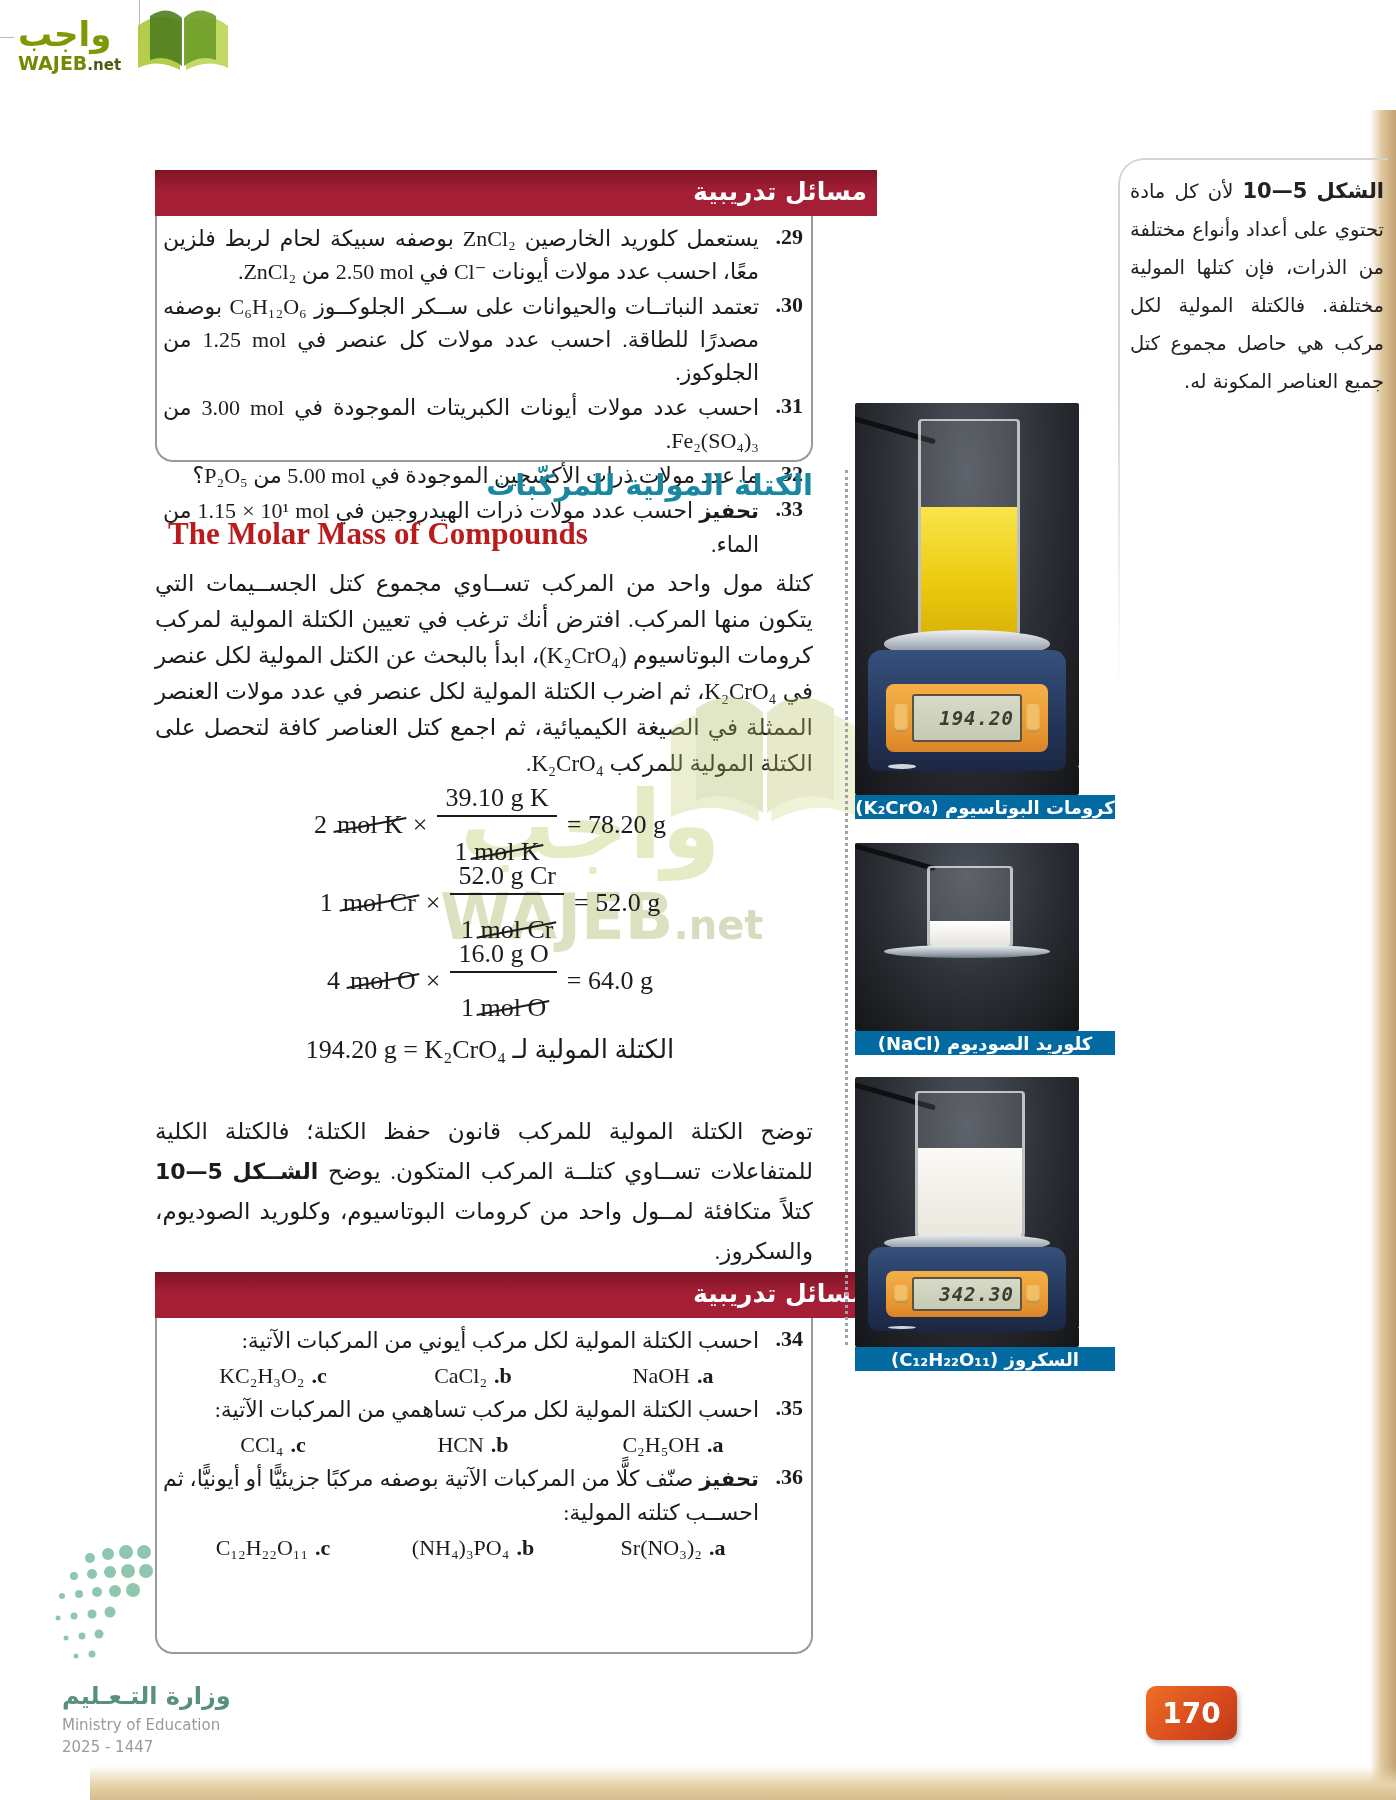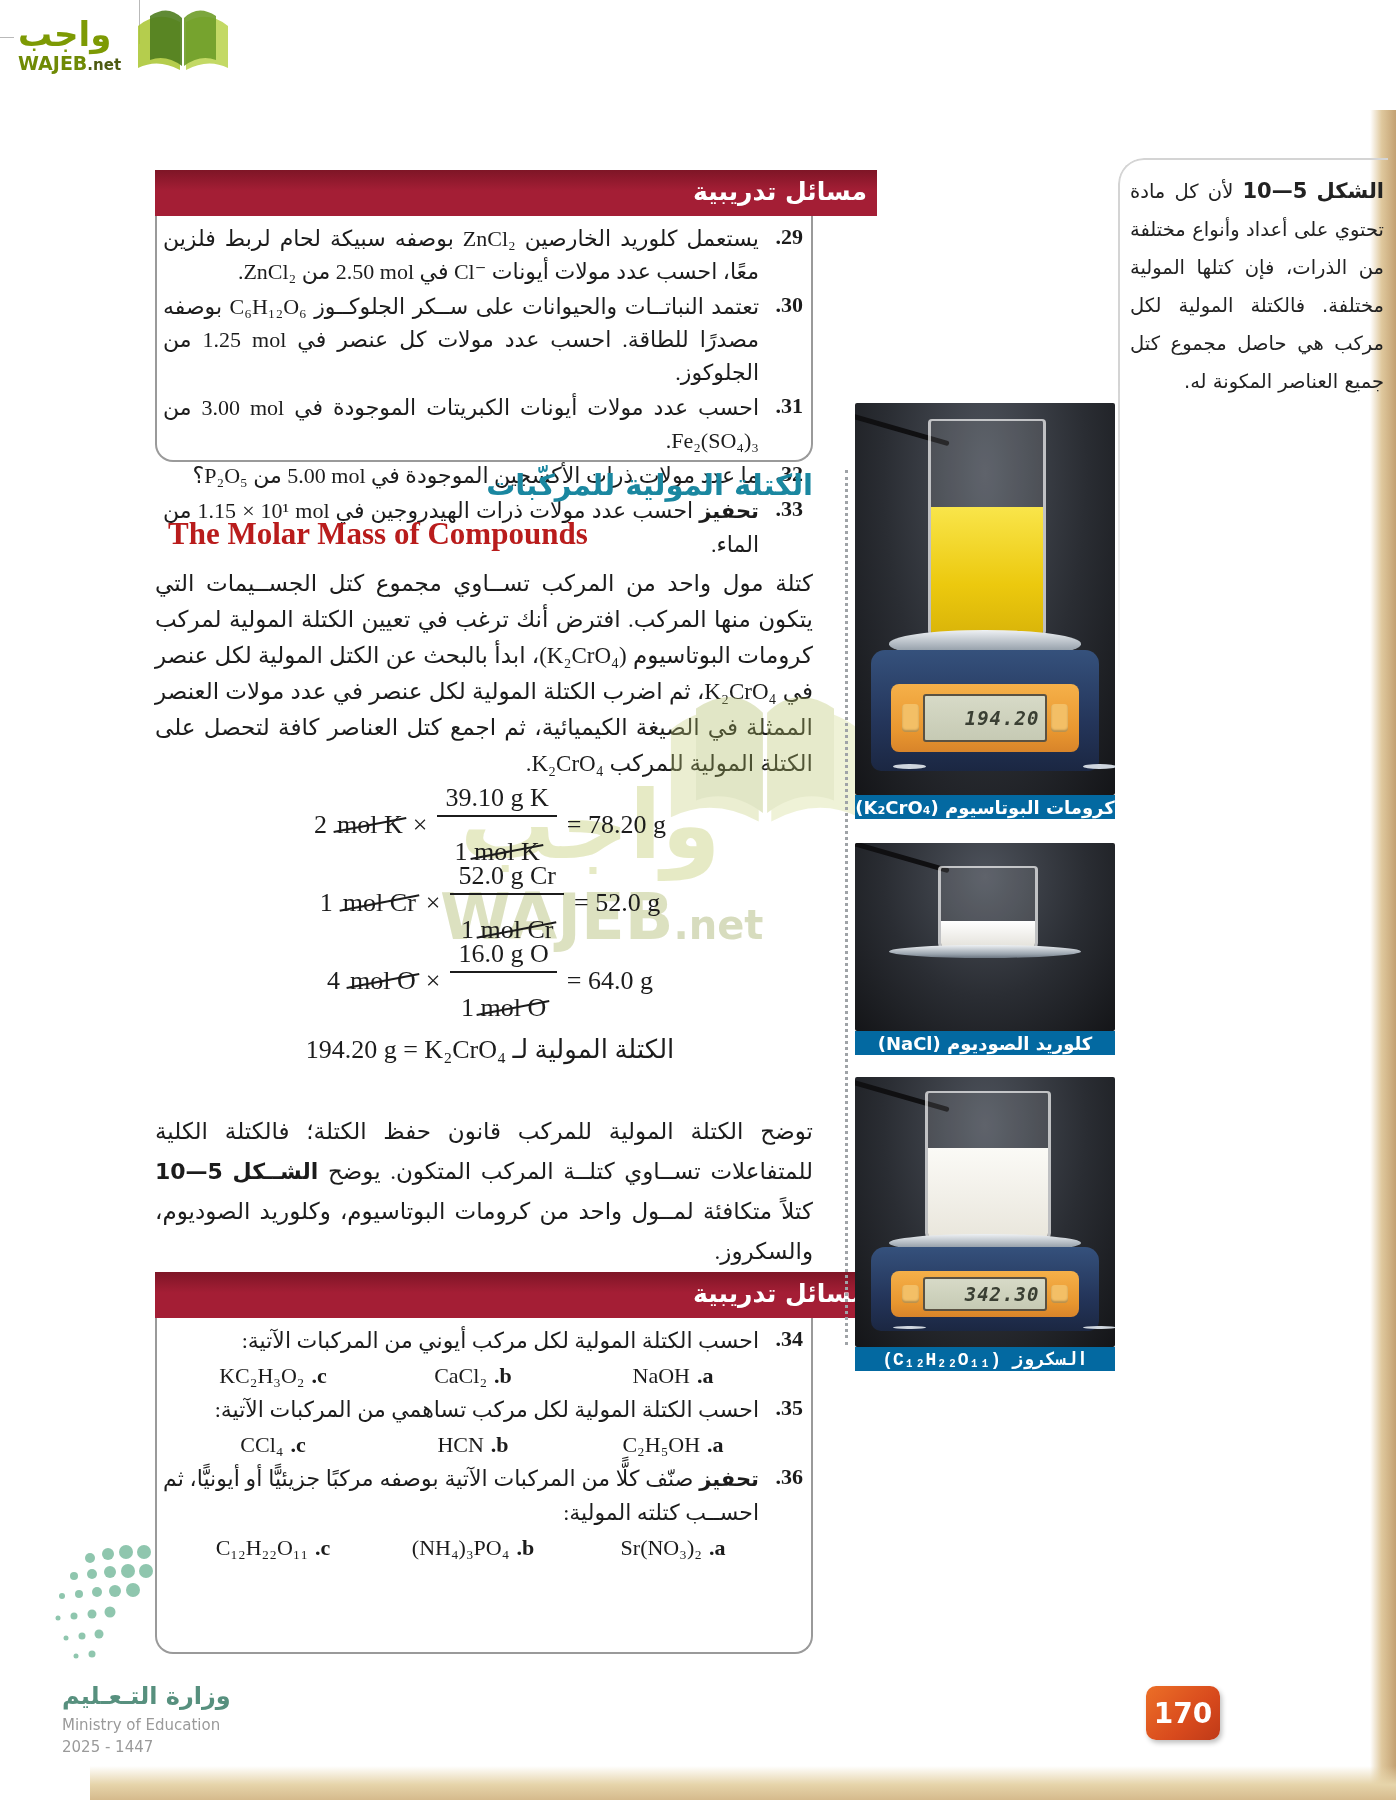--- a/index.html
+++ b/index.html
@@ -75,21 +75,21 @@
   .fig-frame{left:1118px;top:158px;width:268px;height:560px;border-left:2px solid #d4d4d4;
     border-top:2px solid #d4d4d4;border-top-left-radius:26px;
     -webkit-mask-image:linear-gradient(#000 40%,transparent 95%);
             mask-image:linear-gradient(#000 40%,transparent 95%);}
   .figcap{left:1130px;top:172px;width:254px;direction:rtl;text-align:justify;
     font-family:"DejaVu Sans",sans-serif;font-size:19.5px;line-height:38px;color:#222;}
   .figcap b{font-size:21px;}
   
   .dots-sep{left:845px;top:470px;width:0;height:875px;border-left:3px dotted #9fa3a7;}
   
-  .photo{left:855px;width:260px;overflow:hidden;border-radius:2px;
+  .photo{left:855px;width:224px;overflow:hidden;border-radius:2px;
     background:radial-gradient(ellipse at 50% 18%,#4d525b 0%,#2a2d33 55%,#141518 100%);}
   .ph1{top:403px;height:392px;}
   .ph2{top:843px;height:188px;}
   .ph3{top:1077px;height:270px;}
   .cable{position:absolute;left:-8px;top:6%;width:40%;height:5px;background:#101012;
     transform:rotate(16deg);border-radius:3px;}
   .beaker{position:absolute;border:3px solid rgba(255,255,255,.65);border-top-width:2px;
     border-radius:4px 4px 8px 8px;background:rgba(255,255,255,.10);display:flex;
     align-items:flex-end;overflow:hidden;}
   .bcontent{width:100%;}
@@ -107,31 +107,31 @@
     justify-content:flex-end;padding:0 6px;font-family:"DejaVu Sans Mono",monospace;
     font-style:italic;font-weight:bold;color:#3a3f33;letter-spacing:1px;}
   .ph1 .lcd,.ph3 .lcd{font-size:19px;} .ph2 .lcd{font-size:14px;}
   .btn{width:9%;height:40%;border-radius:4px;background:#f3bf66;margin:0 4px;
     box-shadow:inset 0 -2px 2px rgba(0,0,0,.25);}
   .feet{position:absolute;bottom:2%;left:10%;width:14%;height:4%;background:#cfd6de;
     border-radius:50%;box-shadow:190px 0 0 #cfd6de;}
   .caption{left:855px;width:260px;height:24px;background:#0369a1;color:#fff;
     font-family:"DejaVu Sans",sans-serif;font-weight:bold;font-size:18px;direction:rtl;
     display:flex;align-items:center;justify-content:center;}
-  .cap1{top:795px;} .cap2{top:1031px;} .cap3{top:1347px;font-family:Liberation Mono, monospace;}
+  .cap1{top:795px;} .cap2{top:1031px;} .cap3{top:1347px;}
   
   .moe{left:52px;top:1540px;width:240px;height:230px;}
   .moe-ar{position:absolute;left:10px;top:142px;font-family:"DejaVu Sans",sans-serif;
     font-weight:bold;font-size:24px;color:#57907e;direction:rtl;width:190px;text-align:left;}
   .moe-en{position:absolute;left:10px;top:176px;font-family:"DejaVu Sans",sans-serif;
     font-size:15px;color:#9a9a9a;}
   .moe-yr{position:absolute;left:10px;top:198px;font-family:"DejaVu Sans",sans-serif;
     font-size:15px;color:#9a9a9a;}
   
-  .pagenum{left:1146px;top:1686px;width:74px;height:54px;border-radius:10px;
+  .pagenum{left:1146px;top:1686px;width:91px;height:54px;border-radius:10px;
     background:linear-gradient(135deg,#ec6f27 0%,#d84a1d 60%,#bf3a18 100%);
     color:#fff;font-family:"DejaVu Sans",sans-serif;font-weight:bold;font-size:28px;
     display:flex;align-items:center;justify-content:center;
     box-shadow:2px 3px 5px rgba(0,0,0,.25);}
 </style>
 </head>
 <body>
 
 <div class="abs edge-right"></div>
 <div class="abs edge-bottom"></div>

